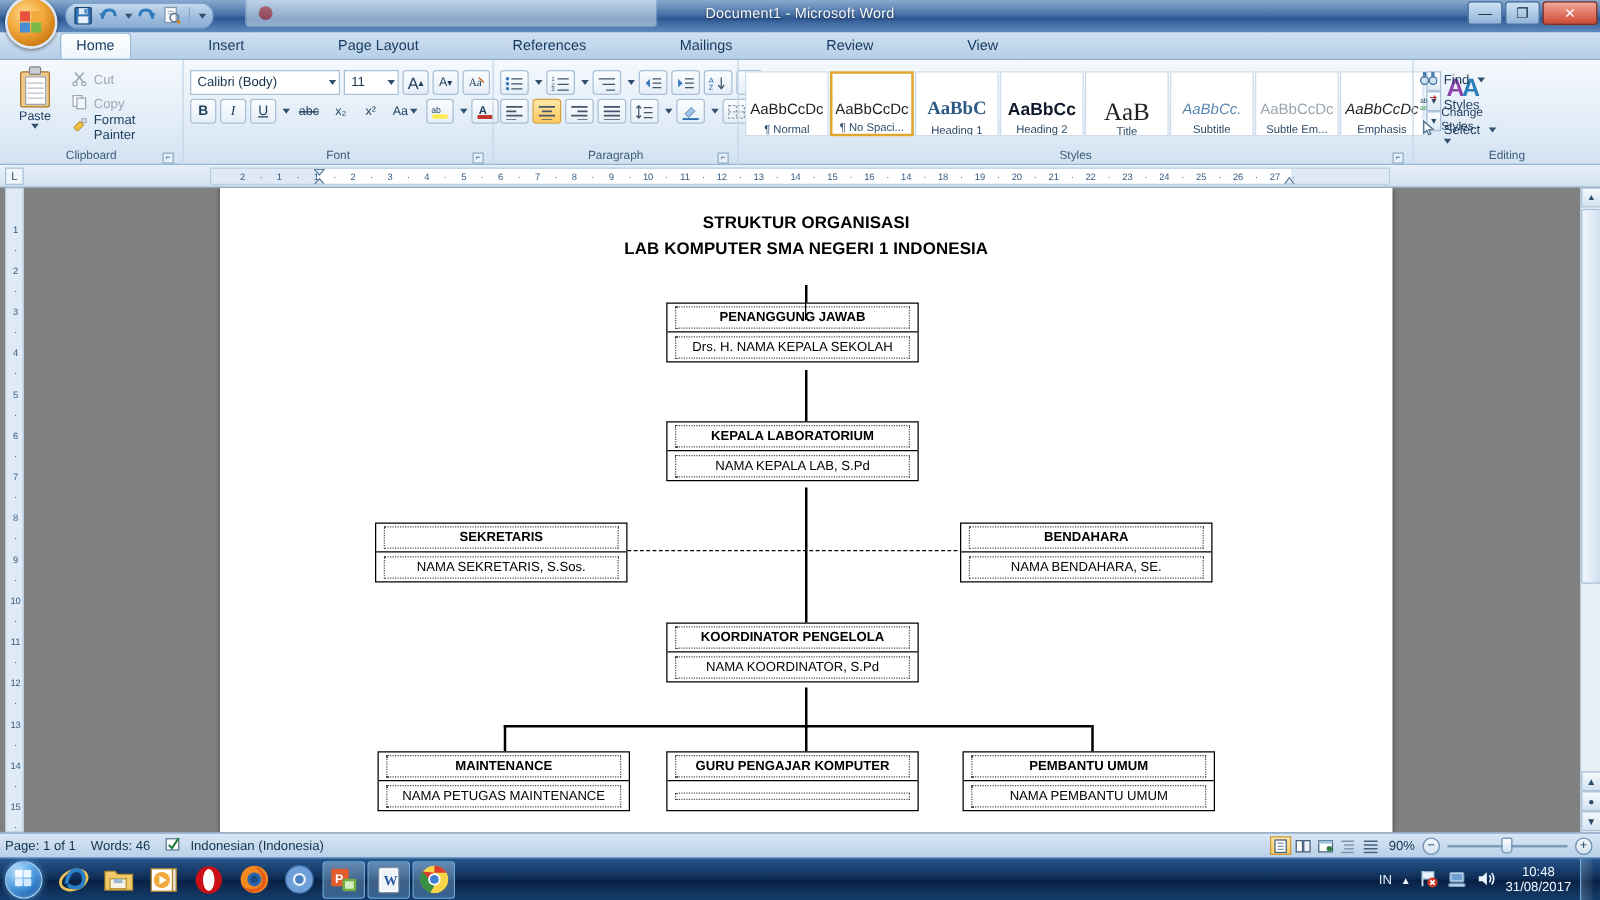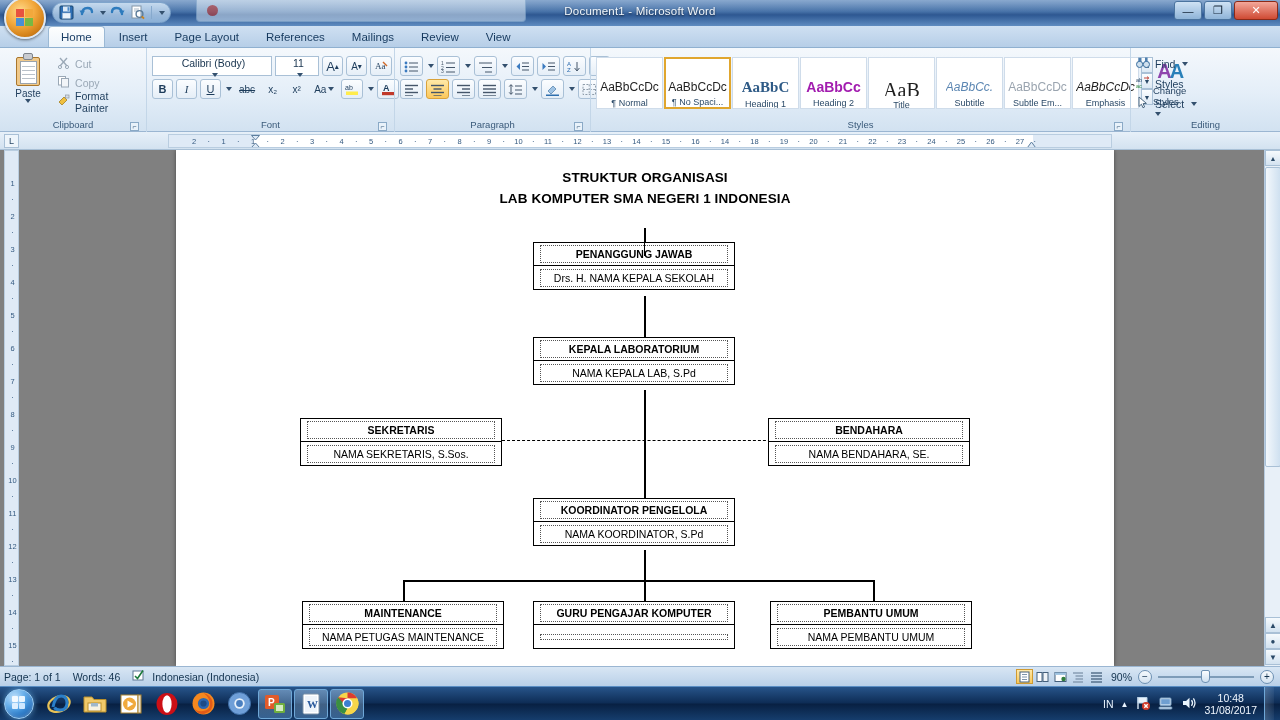--- a/index.html
+++ b/index.html
@@ -65,21 +65,21 @@
     position:absolute; left:196px; top:0px; width:330px; height:22px;
     background: linear-gradient(to bottom,#e9f2fa,#cfe0f0); border:1px solid #9ebcd8;
     border-top:none; border-radius:0 0 4px 4px; opacity:.55; z-index:1;
   }
   .ghost-dot { position:absolute; left:10px; top:5px; width:11px; height:11px; border-radius:50%; background:#d93b2b; }
 
   
   .tabbar {
     height:22px; position:relative;
     background: linear-gradient(to bottom,#cfe0f2,#b6cee7);
-    border-bottom:1px solid #8fb0d0; display:flex; align-items:flex-start; padding-left:48px;
+    border-bottom:1px solid #8fb0d0; display:flex; align-items:flex-start; padding-left:48px;gap:48px;
   }
   .tab {
     height:21px; line-height:21px; padding:0 12px; font-size:11.5px; color:#15395e;
     border:1px solid transparent; border-bottom:none; border-radius:4px 4px 0 0; margin-right:1px;
   }
   .tab.active {
     background: linear-gradient(to bottom,#fdfefe,#eef5fb);
     border-color:#9bb9d5; color:#1b3f66;
   }
 
@@ -112,21 +112,21 @@
   .tri-down { width:0;height:0;border-left:3px solid transparent;border-right:3px solid transparent;border-top:4px solid #33506e; }
   .cb-cmds { display:flex; flex-direction:column; gap:2px; padding:4px 0 0 6px; }
   .cb-cmd { display:flex; align-items:center; gap:5px; font-size:10.5px; color:#9aa8b6; height:17px; }
   .cb-cmd.enabled { color:#1d3c5b; }
 
   
   .row { display:flex; align-items:center; gap:3px; }
   .row + .row { margin-top:3px; }
   .combo {
     height:20px; border:1px solid #a9c0d6; background:#fff; display:flex; align-items:center;
-    padding:0 2px 0 5px; font-size:10.5px; color:#16324d; gap:4px;flex-direction:column;
+    padding:0 2px 0 5px; font-size:10.5px; color:#16324d; gap:4px;
   }
   .combo .cv { flex:1; }
   .btn-sq {
     min-width:21px; height:20px; border:1px solid transparent; border-radius:3px;
     display:flex; align-items:center; justify-content:center; font-size:11px; color:#1d3c5b;
     padding:0 3px; background:transparent;
   }
   .btn-sq.bordered { border-color:#a9c0d6; background:linear-gradient(to bottom,#fbfdff,#e5eef7); }
   .btn-sq.active { background: linear-gradient(to bottom,#ffe9a8,#fcc85c); border-color:#d9a23b; }
   .mini-tri { width:0;height:0;border-left:3px solid transparent;border-right:3px solid transparent;border-top:4px solid #33506e; margin-left:2px; }
@@ -578,21 +578,21 @@
             </div>
             <div class="style-card sel">
               <div class="style-sample">AaBbCcDc</div>
               <div class="style-name">¶ No Spaci...</div>
             </div>
             <div class="style-card">
               <div class="style-sample" style="font-family:'Liberation Serif',serif;font-weight:bold;font-size:15px;color:#2e5a86">AaBbC</div>
               <div class="style-name">Heading 1</div>
             </div>
             <div class="style-card">
-              <div class="style-sample" style="font-weight:bold;font-size:14px;color:#a21caf">AaBbCc</div>
+              <div class="style-sample" style="font-weight:bold;font-size:14px;color:#0f172a">AaBbCc</div>
               <div class="style-name">Heading 2</div>
             </div>
             <div class="style-card">
               <div class="style-sample" style="font-family:'Liberation Serif',serif;font-size:20px">AaB</div>
               <div class="style-name">Title</div>
             </div>
             <div class="style-card">
               <div class="style-sample" style="font-style:italic;color:#5b86b2">AaBbCc.</div>
               <div class="style-name">Subtitle</div>
             </div>

